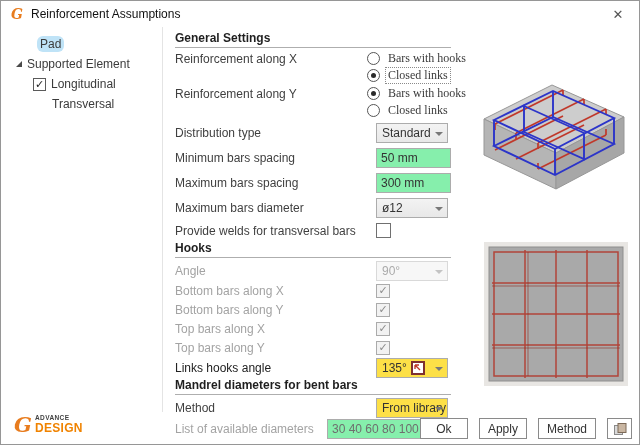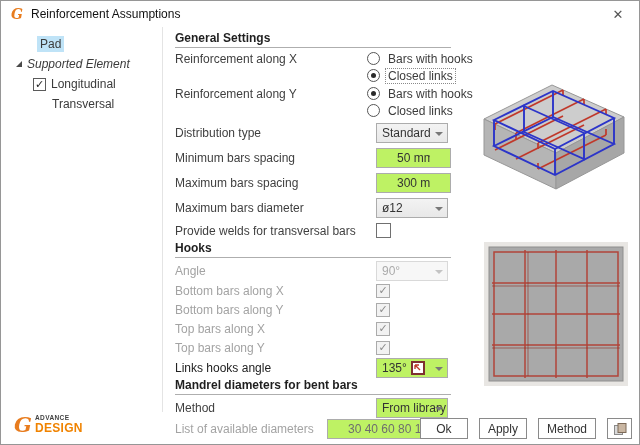--- a/index.html
+++ b/index.html
@@ -16,22 +16,22 @@
   .app-icon{ width:16px; height:16px; margin:0 6px 0 2px; font:italic bold 14px "DejaVu Serif", serif;
     color:#e87c1e; line-height:16px; text-align:center; }
   .title-text{ color:#111; font-size:12px; }
   .close-x{ margin-left:auto; width:30px; height:22px; display:flex; align-items:center;
     justify-content:center; color:#555; font-size:13px; cursor:default; }
   
   .tree{ position:absolute; top:26px; left:0; width:162px; bottom:32px;
     border-right:1px solid #e4e4e4; padding-top:7px; }
   .t-item{ height:20px; display:flex; align-items:center; white-space:nowrap; }
   .t-pad{ margin-left:36px; }
-  .t-pad .sel{ background:#bfe3f7; padding:1px 3px; }
-  .t-sup{ margin-left:15px;font-style:italic; }
+  .t-pad .sel{ background:#bfe3f7; padding:1px 3px;border-radius:6px; }
+  .t-sup{ margin-left:15px; }
   .expander{ width:0; height:0; border-left:6px solid transparent;
     border-bottom:6px solid #4a4a4a; margin-right:5px; }
   .t-long{ margin-left:32px; }
   .t-trans{ margin-left:51px; }
   .cb{ width:13px; height:13px; border:1px solid #5a5a5a; background:#fff;
     display:inline-flex; align-items:center; justify-content:center;
     font-size:11px; line-height:11px; color:#222; margin-right:5px; flex:none; }
   .cb.empty{ color:transparent; border-color:#707070; width:15px; height:15px; }
   .cb.dis{ border-color:#ababab; background:#f2f2f2; color:#8a8a8a; width:14px; height:14px; }
   
@@ -44,34 +44,34 @@
   .row.h21{ height:21px; }
   .row .lbl{ flex:1; color:#3f3f3f; white-space:nowrap; }
   .row .lbl.dis{ color:#a3a3a3; }
   .ctrl{ width:75px; flex:none; display:flex; align-items:center; }
   .radio-group{ height:35px; align-items:flex-start; }
   .radio-group .ctrl{ flex-direction:column; align-items:flex-start; width:84px; }
   .rline{ height:17px; display:flex; align-items:center; white-space:nowrap; }
   .radio{ width:13px; height:13px; border:1px solid #565656; border-radius:50%;
     margin-right:5px; flex:none; display:flex; align-items:center; justify-content:center; background:#fff; }
   .radio.on::after{ content:""; width:5px; height:5px; border-radius:50%; background:#2b2b2b; }
-  .rlabel{ padding:0 2px; border:1px dotted transparent; }
+  .rlabel{ padding:0 2px; border:1px dotted transparent;font-family:Liberation Serif, serif; }
   .rlabel.focus{ border-color:#8a8a8a; }
   .combo{ width:72px; height:20px; border:1px solid #acacac;
     background:linear-gradient(#f3f3f3,#e8e8e8); display:flex; align-items:center;
     padding:0 16px 0 5px; position:relative; color:#333; }
-  .combo.white{ background:#bef264; }
+  .combo.white{ background:#fde047; }
   .combo.dis{ background:#f7f7f7; border-color:#d9d9d9; color:#ababab; }
   .chev{ position:absolute; right:4px; top:8px; width:0; height:0;
     border-left:4px solid transparent; border-right:4px solid transparent;
     border-top:4px solid #787878; }
   .combo.dis .chev{ border-top-color:#c4c4c4; }
   .hookicon{ width:14px; height:14px; margin-left:4px; flex:none; }
-  .tin{ width:75px; height:20px; border:1px solid #acacac; background:#bef264;
-    font:12px "Liberation Sans", sans-serif; color:#333; padding:1px 20px; }
+  .tin{ width:75px; height:20px; border:1px solid #acacac; background:#86efac;
+    font:12px "Liberation Sans", sans-serif; color:#333; padding:1px 4px; }
   .tin.wide{ width:124px; color:#6e6e6e; }
   
   .p3d{ position:absolute; top:64px; left:477px; }
   .p2d{ position:absolute; top:241px; left:483px; }
   
   .logo{ position:absolute; left:13px; bottom:7px; display:flex; align-items:center; }
   .logo-g{ font:italic bold 21px "DejaVu Serif", serif; color:#e87c1e; margin-right:3px; }
   .logo-txt{ display:flex; flex-direction:column; line-height:1; }
   .logo-top{ font-size:6.5px; font-weight:bold; color:#3f3f3f; letter-spacing:.4px; }
   .logo-bot{ font-size:12px; font-weight:bold; color:#f08300; margin-top:1px; letter-spacing:.3px; }

